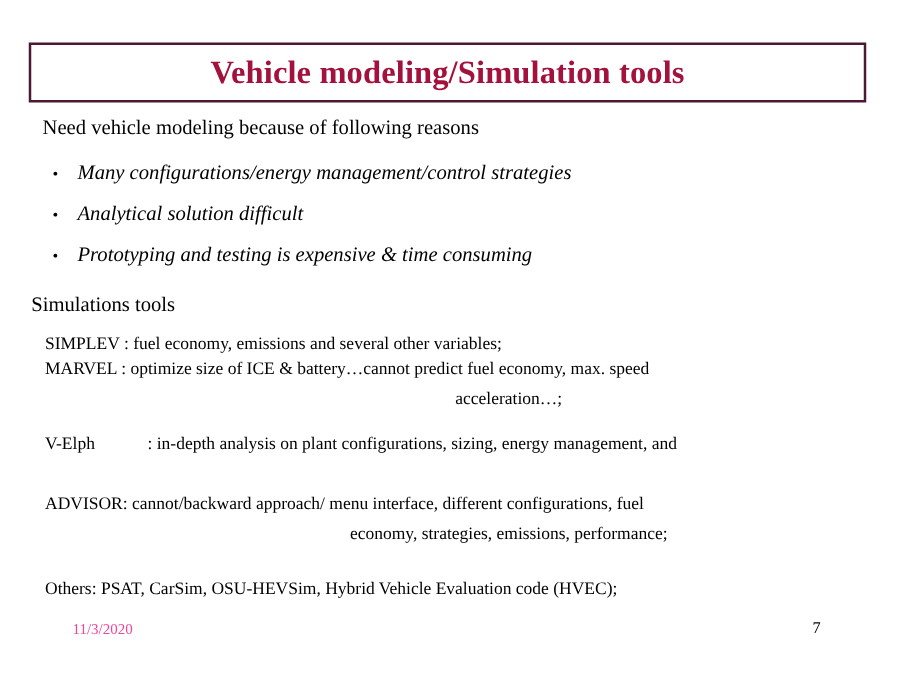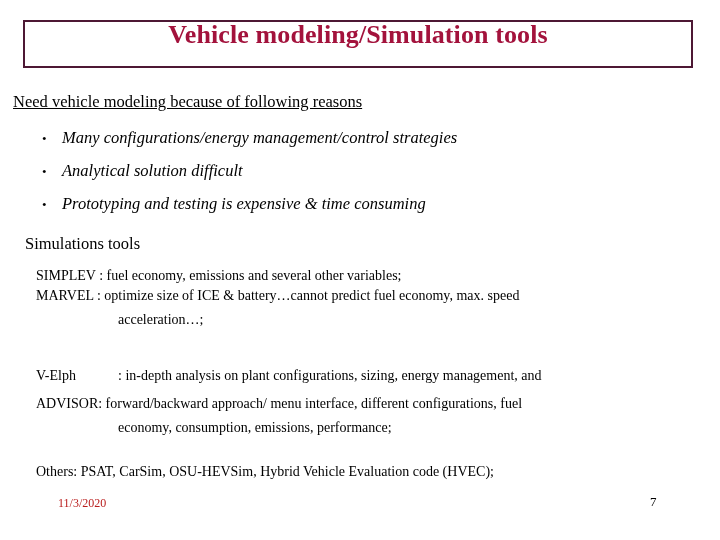--- a/index.html
+++ b/index.html
@@ -13,27 +13,28 @@
     position: relative;
     overflow: hidden;
     font-family: "Liberation Serif", "DejaVu Serif", serif;
     color: #000000;
   }
 
   
   .title-box {
     position: absolute;
     left: 23px;
-    top: 20px;
+    top: 34px;
     width: 670px;
     height: 48px;
     box-sizing: border-box;
     border: 2px solid #4d1834;
     background: #ffffff;
     display: flex;
+    align-items: center;
     justify-content: center;
   }
   .title-text {
     font-family: "Liberation Serif", "DejaVu Serif", serif;
     font-size: 26px;
     font-weight: bold;
     color: #a3123c;
     letter-spacing: 0.1px;
     line-height: 1;
     white-space: nowrap;
@@ -42,26 +43,25 @@
   
   .content {
     position: absolute;
     left: 0;
     top: 92px;
     width: 720px;
   }
 
   .lead {
     position: absolute;
-    left: 13px;
+    left: 34px;
     top: 0px;
     font-size: 16.5px;
     line-height: 20px;
     white-space: nowrap;
-    text-decoration: underline;
   }
 
   .bullets {
     position: absolute;
     left: 42px;
     top: 36px;
     width: 660px;
   }
   .bullet-row {
     display: flex;
@@ -100,41 +100,42 @@
   .tool-entry {
     position: absolute;
     left: 36px;
     width: 660px;
     font-size: 14px;
     line-height: 24px;
   }
   .tool-entry .cont {
     display: block;
     padding-left: 82px;
+    text-align: center;
   }
 
   .e-simplev { top: 0px; }
   .e-marvel  { top: 20px; }
-  .e-velph   { top: 80px; margin-top: 20px; }
+  .e-velph   { top: 80px; }
   .e-advisor { top: 128px; }
   .e-others  { top: 176px; margin-top: 20px; }
 
   .velph-label {
     display: inline-block;
     width: 82px;
   }
 
   
   .footer-date {
     position: absolute;
     left: 58px;
     top: 496px;
     font-size: 12px;
     line-height: 14px;
-    color: #b91c1c;
+    color: #ec4899;
     white-space: nowrap;
   }
   .footer-page {
     position: absolute;
     left: 650px;
     top: 494px;
     font-size: 13px;
     line-height: 16px;
     color: #000;
     white-space: nowrap;
@@ -177,22 +178,22 @@
     <div class="tool-entry e-marvel">
       <span>MARVEL : optimize size of ICE &amp; battery…cannot predict fuel economy, max. speed</span>
       <span class="cont">acceleration…;</span>
     </div>
 
     <div class="tool-entry e-velph">
       <span class="velph-label">V-Elph</span><span>: in-depth analysis on plant configurations, sizing, energy management, and</span>
     </div>
 
     <div class="tool-entry e-advisor">
-      <span>ADVISOR: forward/backward approach/ menu interface, different configurations, fuel</span>
-      <span class="cont">economy, consumption, emissions, performance;</span>
+      <span>ADVISOR: cannot/backward approach/ menu interface, different configurations, fuel</span>
+      <span class="cont">economy, strategies, emissions, performance;</span>
     </div>
 
     <div class="tool-entry e-others">
       <span>Others: PSAT, CarSim, OSU-HEVSim, Hybrid Vehicle Evaluation code (HVEC);</span>
     </div>
 
   </div>
 </div>
 
 <div class="footer-date">11/3/2020</div>

